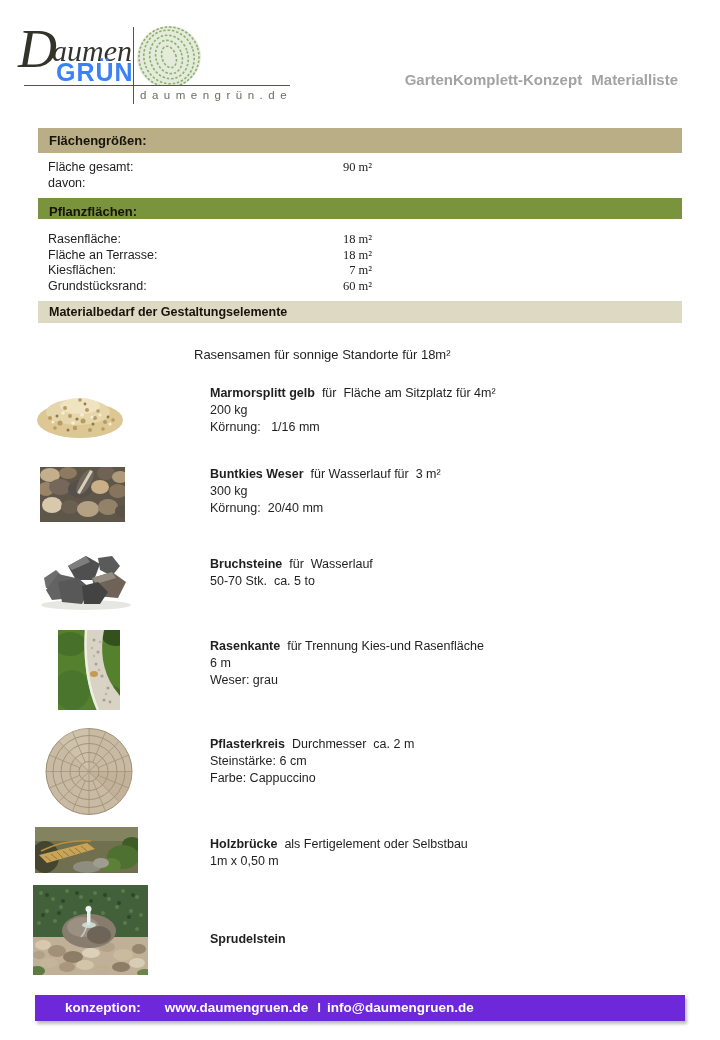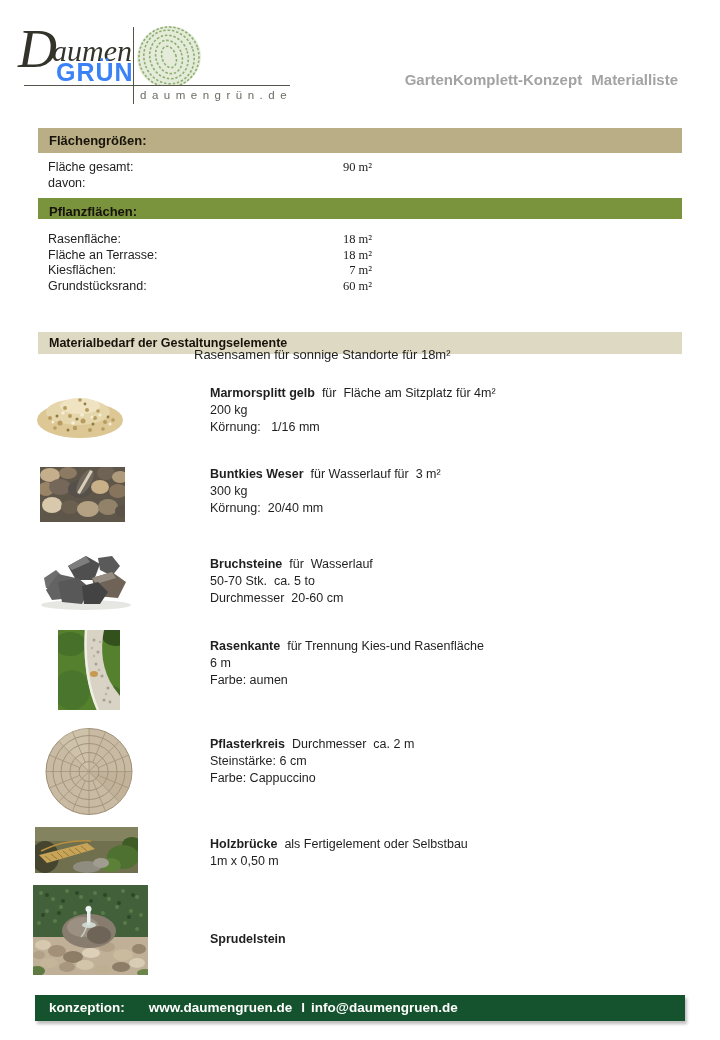--- a/index.html
+++ b/index.html
@@ -26,37 +26,37 @@
           text-align:right;line-height:31px;padding-right:10px;box-sizing:border-box;
           font-size:19px;font-weight:bold;color:#ffffff;word-spacing:6px;}
   .subtitle{position:absolute;left:200px;top:71px;width:478px;text-align:right;
           font-size:15px;font-weight:bold;color:#a3a3a3;word-spacing:5px;}
 
   
   .bar{position:absolute;left:38px;width:644px;box-sizing:border-box;padding-left:11px;
        font-weight:bold;color:#17130a;}
   .bar-tan{top:128px;height:25px;line-height:25px;font-size:13px;background:#b9ae85;}
   .bar-olive{top:198px;height:21px;line-height:27px;font-size:13px;background:#7a933d;}
-  .bar-beige{top:332px;height:22px;line-height:22px;font-size:12.5px;background:#ded9c2;}
+  .bar-beige{top:301px;height:22px;line-height:22px;font-size:12.5px;background:#ded9c2;}
 
   
   .kv{position:absolute;left:48px;width:324px;display:flex;justify-content:space-between;
       font-size:12.5px;color:#222;}
   .kv .val{white-space:pre;font-family:Liberation Serif, serif;}
 
   
   .intro{position:absolute;left:194px;top:347px;font-size:13px;white-space:pre-wrap;text-align:center;}
   .item-text{position:absolute;left:210px;width:480px;font-size:12.5px;line-height:17px;}
   .item-name{font-weight:bold;white-space:pre-wrap;}
   .item-desc{white-space:pre-wrap;margin-left:7px;}
   .spec{white-space:pre-wrap;}
 
   
-  .footer-bar{position:absolute;left:35px;top:995px;width:650px;height:26px;background:#14532d;
-      box-shadow:2px 3px 3px #bdbdbd;line-height:26px;padding-left:14px;box-sizing:border-box;
+  .footer-bar{position:absolute;left:35px;top:995px;width:650px;height:26px;background:#6d28d9;
+      box-shadow:2px 3px 3px #bdbdbd;line-height:26px;padding-left:30px;box-sizing:border-box;
       font-size:13.5px;font-weight:bold;color:#ffffff;}
   .footer-bar span{white-space:pre;}
   .fw{margin-left:24px;} .fs{margin-left:9px;} .fe{margin-left:6px;}
 </style>
 </head>
 <body>
 
 <div class="page">
 
   <div>
@@ -199,21 +199,20 @@
     <polygon points="30,18 48,8 62,16 56,32 38,32" fill="#4f4f4f"></polygon>
     <polygon points="30,18 48,8 52,14 34,22" fill="#7e7e7e"></polygon>
     <polygon points="54,30 74,24 88,34 80,50 58,48" fill="#6f6357"></polygon>
     <polygon points="54,30 74,24 78,30 58,36" fill="#948c80"></polygon>
     <polygon points="20,34 40,30 52,40 44,56 24,54" fill="#585858"></polygon>
     <polygon points="44,38 60,34 70,44 62,56 46,56" fill="#434343"></polygon>
   </svg>
   <div class="item-text" style="top:556px">
     <div><span class="item-name">Bruchsteine</span><span class="item-desc">für  Wasserlauf</span></div>
     <div class="spec">50-70 Stk.  ca. 5 to</div>
-    <div class="spec">Durchmesser  20-60 cm</div>
   </div>
 
   <svg class="abs" style="left:58px;top:630px" width="62" height="80" viewBox="0 0 62 80">
     <rect width="62" height="80" fill="#55812f"></rect>
     <ellipse cx="12" cy="14" rx="16" ry="12" fill="#47702a"></ellipse>
     <ellipse cx="14" cy="60" rx="18" ry="20" fill="#4a752c"></ellipse>
     <ellipse cx="54" cy="70" rx="12" ry="14" fill="#456d28"></ellipse>
     <ellipse cx="58" cy="6" rx="14" ry="10" fill="#33511d"></ellipse>
     <path d="M28,0 L46,0 C42,20 44,40 56,58 L62,66 L62,80 L40,80 C30,60 24,30 28,0 Z" fill="#d8d3c4"></path>
     <path d="M28,0 C26,28 30,58 40,80" stroke="#f0ede2" stroke-width="2.5" fill="none"></path>
@@ -231,21 +230,21 @@
         <circle cx="42" cy="12" r="1.2"></circle>
         <circle cx="48" cy="64" r="1.3"></circle>
         <circle cx="41" cy="40" r="1.3"></circle>
         <circle cx="36" cy="26" r="1.2"></circle>
       </g>
     <ellipse cx="36" cy="44" rx="4" ry="3" fill="#c79a52"></ellipse>
   </svg>
   <div class="item-text" style="top:638px">
     <div><span class="item-name">Rasenkante</span><span class="item-desc">für Trennung Kies-und Rasenfläche</span></div>
     <div class="spec">6 m</div>
-    <div class="spec">Farbe: aumen</div>
+    <div class="spec">Weser: grau</div>
   </div>
 
   <svg class="abs" style="left:45px;top:728px" width="88" height="87" viewBox="0 0 88 87">
     <circle cx="44" cy="43.5" r="43" fill="#c9bba3" stroke="#9d8e74" stroke-width="1"></circle>
     <path d="M44,43.5 L87,43.5 A43,43 0 0 1 74.4,73.9 Z" fill="#baa98e" opacity="0.45"></path>
     <path d="M44,43.5 L13.6,13.1 A43,43 0 0 1 44,0.5 Z" fill="#d6cab4" opacity="0.5"></path>
     <g fill="none" stroke="#a2937a" stroke-width="1">
       <circle cx="44" cy="43.5" r="10"></circle>
         <circle cx="44" cy="43.5" r="19"></circle>
         <circle cx="44" cy="43.5" r="28"></circle>

